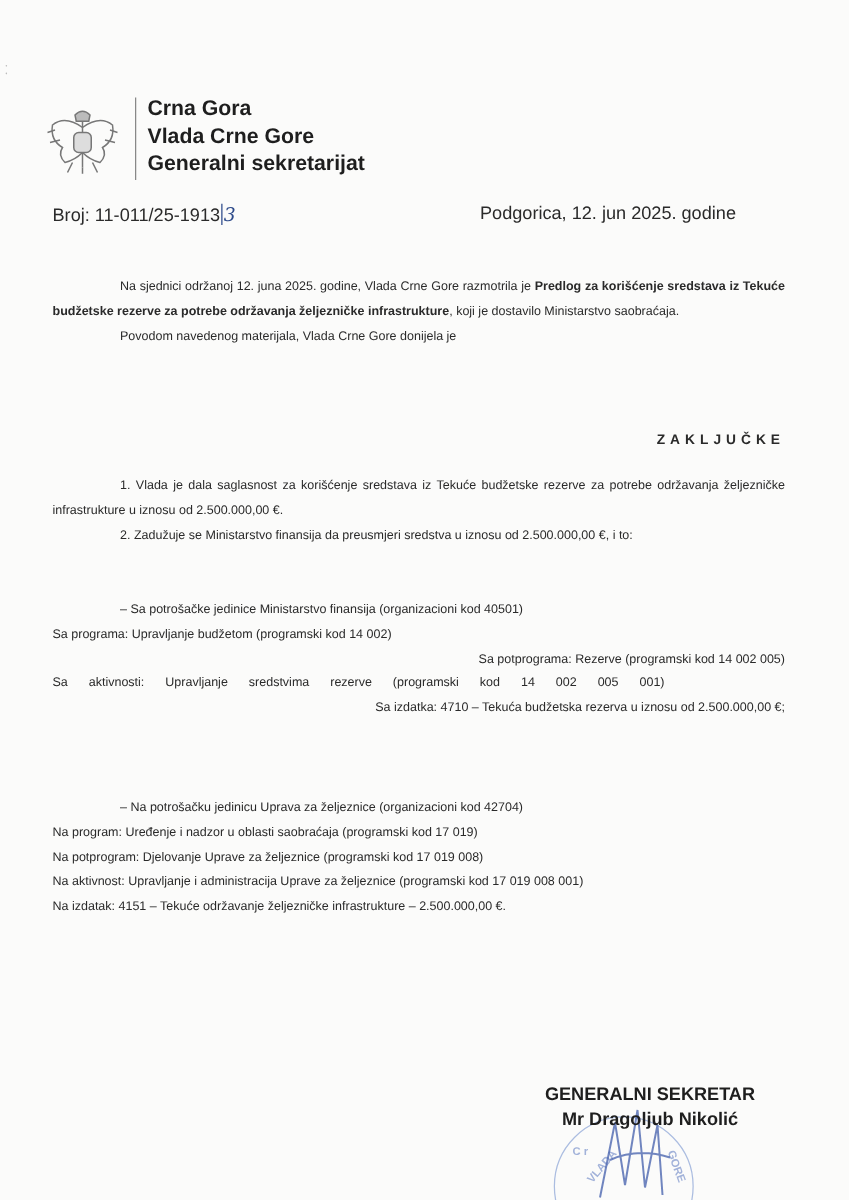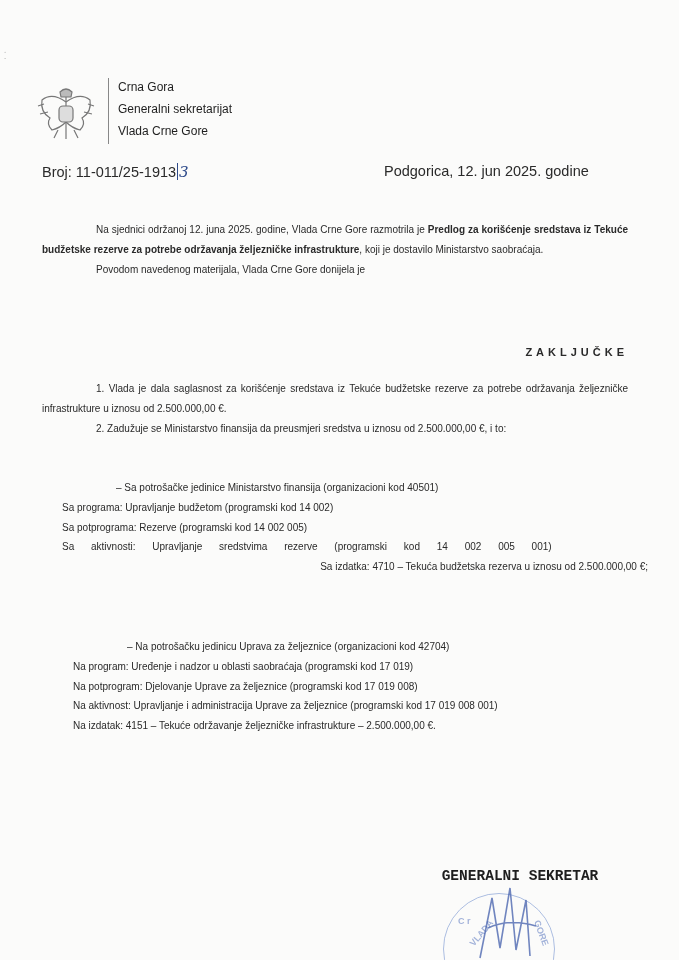--- a/index.html
+++ b/index.html
@@ -4,31 +4,31 @@
 <style>
   html, body { margin:0; padding:0; }
   body {
     width:679px; height:960px; background:#fbfbfa; position:relative; overflow:hidden;
     font-family:"Liberation Sans", sans-serif; color:#2a2a2a;
   }
   .abs { position:absolute; }
   .header-block { left:36px; top:78px; }
   .crest { position:absolute; left:0; top:6px; width:60px; height:56px; }
   .vline { position:absolute; left:72px; top:0; width:1px; height:66px; background:#888; }
-  .header-lines { position:absolute; left:82px; top:-2px; font-weight:normal; font-size:12px; line-height:22px; color:#1e1e1e; white-space:nowrap; }
+  .header-lines { position:absolute; left:82px; top:-2px; font-weight:bold; font-size:17px; line-height:22px; color:#1e1e1e; white-space:nowrap; }
   .ref-row { left:42px; top:163px; width:600px; font-size:14.5px; }
   .ref-left { position:absolute; left:0; top:0; white-space:nowrap; }
   .handwritten { color:#2d4a8a; font-style:italic; font-family:"DejaVu Serif", serif; font-size:15px; }
   .handwritten-bar { display:inline-block; width:1px; height:17px; background:#2d4a8a; vertical-align:-3px; margin:0 1px; }
   .ref-right { position:absolute; left:342px; top:0; white-space:nowrap; }
   .body-text { left:42px; width:586px; font-size:10px; line-height:19.8px; text-align:justify; }
   .p { margin:0; }
   .indent { text-indent:54px; }
   .heading { text-align:right; font-weight:bold; letter-spacing:4px; font-size:11px; }
-  .sig { left:400px; top:866px; width:240px; font-weight:bold; font-size:14.5px; line-height:20px; text-align:center; color:#1e1e1e;font-family:Liberation Mono, monospace; }
+  .sig { left:400px; top:866px; width:240px; font-weight:bold; font-size:14.5px; line-height:20px; text-align:center; color:#1e1e1e; }
   .stamp { left:443px; top:893px; width:110px; height:110px; border:1.5px solid #8aa3d6; border-radius:50%; opacity:0.7; }
   .stamp-text { position:absolute; color:#7d94cc; font-size:9px; font-weight:bold; }
   .signature { left:470px; top:878px; }
   .margin-mark { left:4px; top:48px; color:#bbb; font-size:10px; }
 </style>
 </head>
 <body>
 
 <div class="abs margin-mark">⁚</div>
 
@@ -40,22 +40,22 @@
       <path d="M30 18 Q16 8 6 16 Q4 28 14 34 Q10 40 16 46 Q24 44 30 38"></path>
       <path d="M30 18 Q44 8 54 16 Q56 28 46 34 Q50 40 44 46 Q36 44 30 38"></path>
       <rect x="23" y="22" width="14" height="16" rx="4" fill="#ddd"></rect>
       <path d="M8 20 L2 22 M52 20 L58 22 M12 28 L4 30 M48 28 L56 30"></path>
       <path d="M22 46 L18 54 M38 46 L42 54 M30 50 L30 55"></path>
     </g>
   </svg>
   <div class="vline"></div>
   <div class="header-lines">
     <div>Crna Gora</div>
+    <div>Vlada Crne Gore</div>
     <div>Generalni sekretarijat</div>
-    <div>Vlada Crne Gore</div>
   </div>
 </div>
 
 <div class="abs ref-row">
   <div class="ref-left">
     <span>Broj: 11-011/25-1913</span><span class="handwritten-bar"></span><span class="handwritten">3</span>
   </div>
   <div class="ref-right">Podgorica, 12. jun 2025. godine</div>
 </div>
 
@@ -64,43 +64,44 @@
   <p class="p indent">Povodom navedenog materijala, Vlada Crne Gore donijela je</p>
 </div>
 
 <div class="abs body-text heading" style="top:343px;">ZAKLJUČKE</div>
 
 <div class="abs body-text" style="top:379px;">
   <p class="p indent">1. Vlada je dala saglasnost za korišćenje sredstava iz Tekuće budžetske rezerve za potrebe održavanja željezničke infrastrukture u iznosu od 2.500.000,00 €.</p>
   <p class="p indent">2. Zadužuje se Ministarstvo finansija da preusmjeri sredstva u iznosu od 2.500.000,00 €, i to:</p>
 </div>
 
-<div class="abs body-text" style="top:478px;margin-left:20px;">
+<div class="abs body-text" style="top:478px;">
   <p class="p indent">– Sa potrošačke jedinice Ministarstvo finansija (organizacioni kod 40501)</p>
   <p class="p" style="text-align:left">Sa programa: Upravljanje budžetom (programski kod 14 002)</p>
-  <p class="p" style="text-align:left">Sa potprograma: Rezerve (programski kod 14 002 005)</p>
+  <p class="p" style="text-align:right">Sa potprograma: Rezerve (programski kod 14 002 005)</p>
   <p class="p">
       <span style="display:block; word-spacing:14px;">Sa aktivnosti: Upravljanje sredstvima rezerve (programski kod 14 002 005 001)</span>
     </p>
   <p class="p" style="text-align:right">Sa izdatka: 4710 – Tekuća budžetska rezerva u iznosu od 2.500.000,00 €;</p>
 </div>
 
-<div class="abs body-text" style="top:637px;margin-left:31px;">
+<div class="abs body-text" style="top:637px;">
   <p class="p indent">– Na potrošačku jedinicu Uprava za željeznice (organizacioni kod 42704)</p>
   <p class="p">Na program: Uređenje i nadzor u oblasti saobraćaja (programski kod 17 019)</p>
   <p class="p">Na potprogram: Djelovanje Uprave za željeznice (programski kod 17 019 008)</p>
   <p class="p">Na aktivnost: Upravljanje i administracija Uprave za željeznice (programski kod 17 019 008 001)</p>
   <p class="p">Na izdatak: 4151 – Tekuće održavanje željezničke infrastrukture – 2.500.000,00 €.</p>
 </div>
 
 <div class="abs stamp">
   <span class="stamp-text" style="left:14px; top:22px;">C r</span>
   <span class="stamp-text" style="left:22px; top:34px; transform:rotate(-50deg);">VLADA</span>
   <span class="stamp-text" style="left:84px; top:34px; transform:rotate(70deg);">GORE</span>
 </div>
 
 <svg class="abs signature" width="80" height="82" viewBox="0 0 80 82">
   <path d="M10 80 L22 20 L30 70 L40 10 L46 72 L56 22 L60 78 M18 50 Q40 40 66 48" fill="none" stroke="#4d68b0" stroke-width="1.6" opacity="0.8"></path>
 </svg>
 
 <div class="abs sig">
   <div>GENERALNI SEKRETAR</div>
+  <div>Mr Dragoljub Nikolić</div>
 </div>
 
 </body></html>

